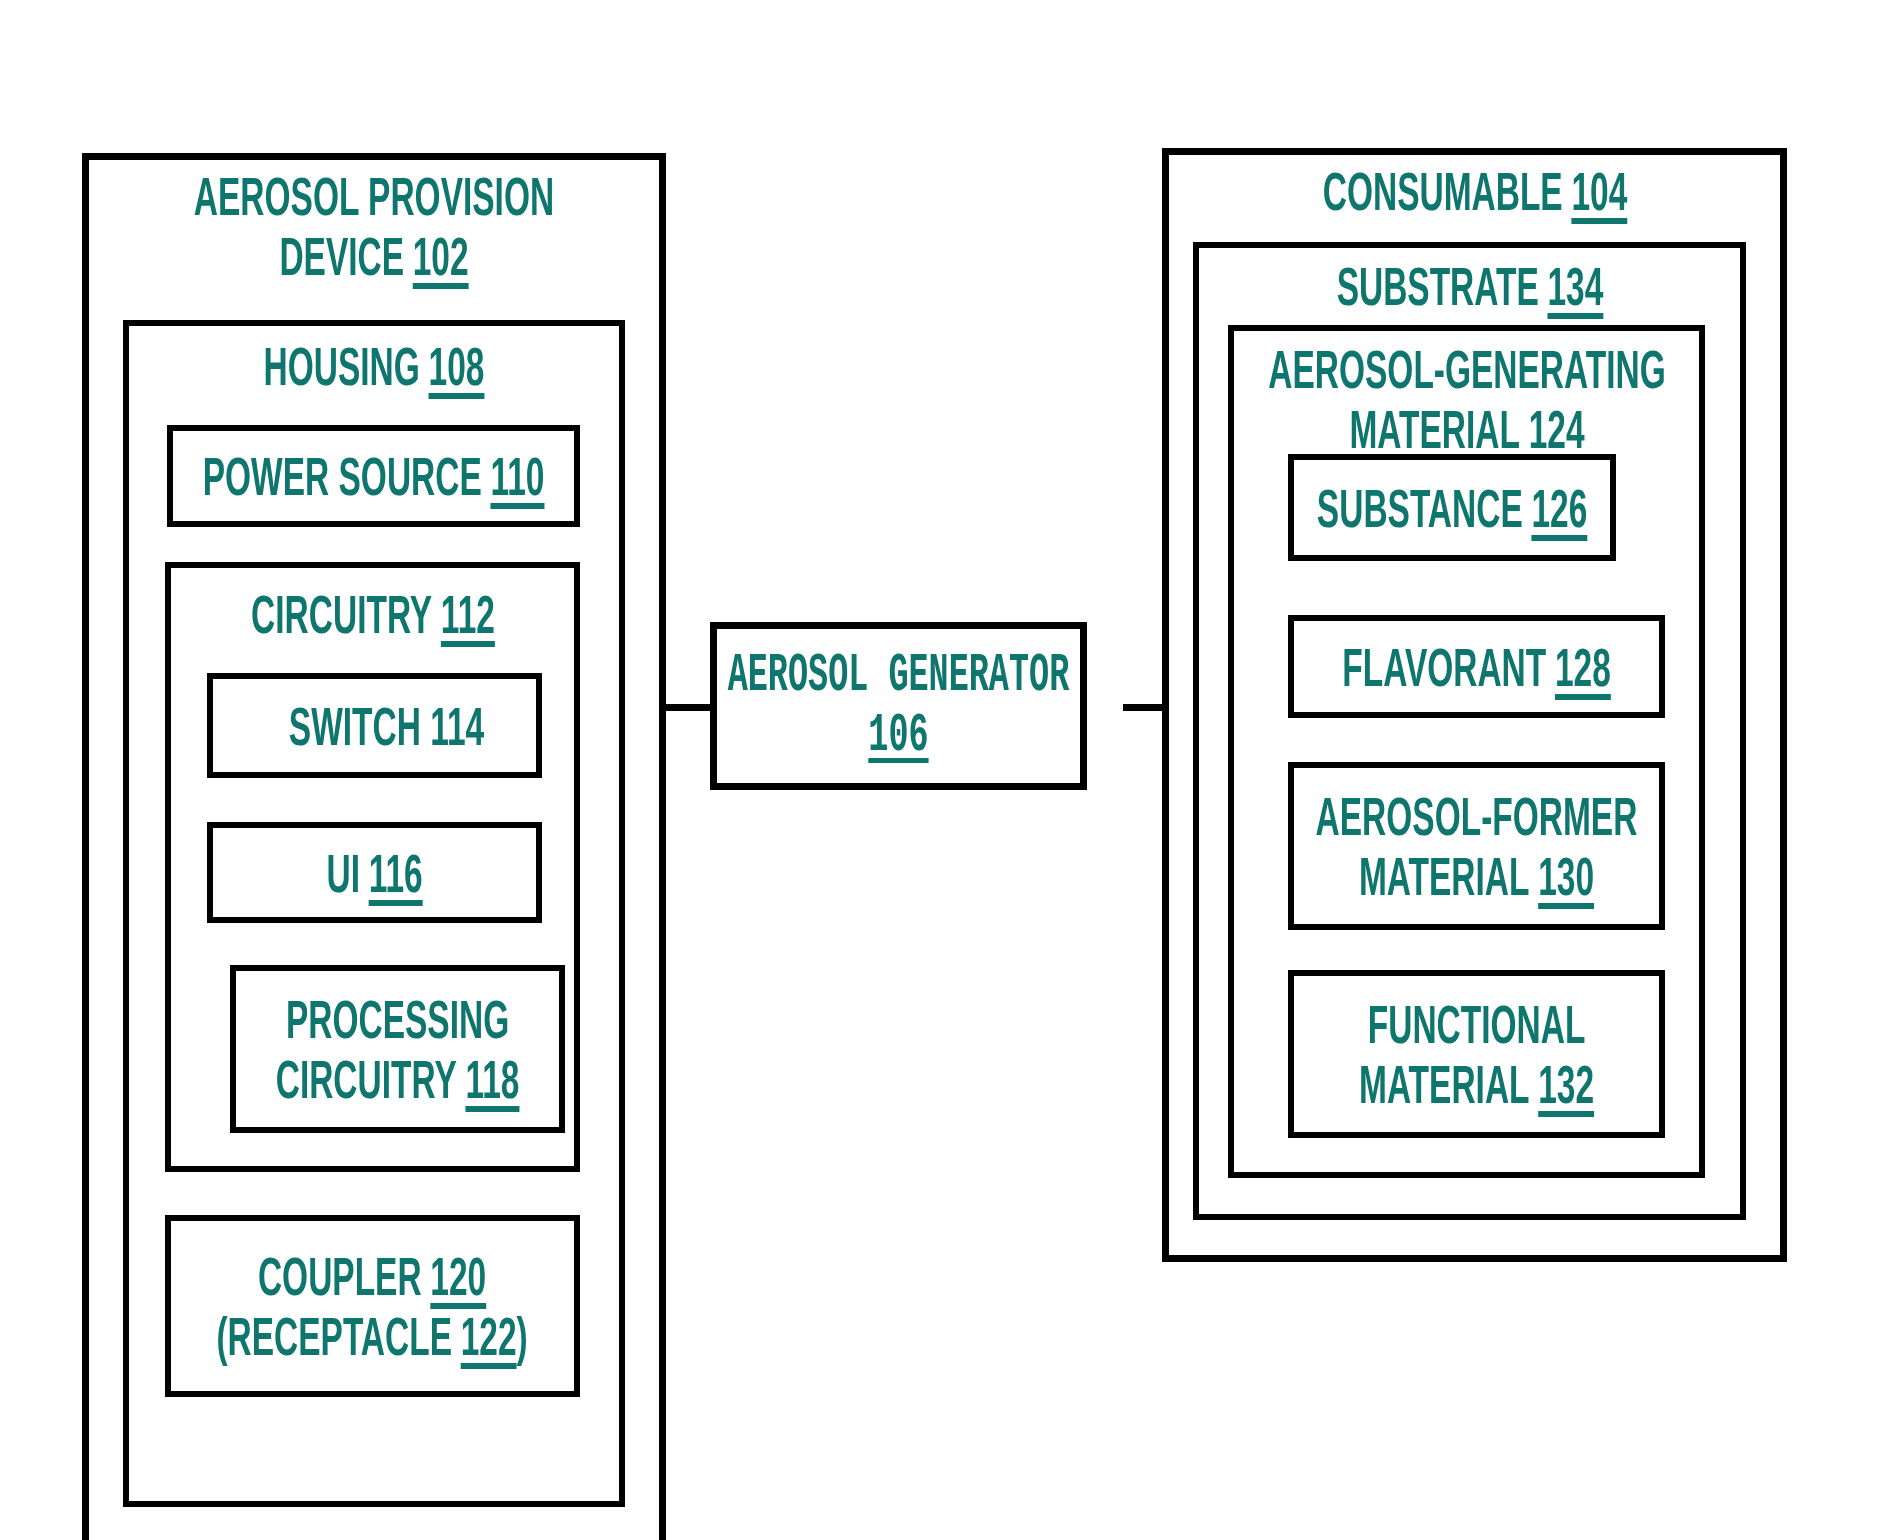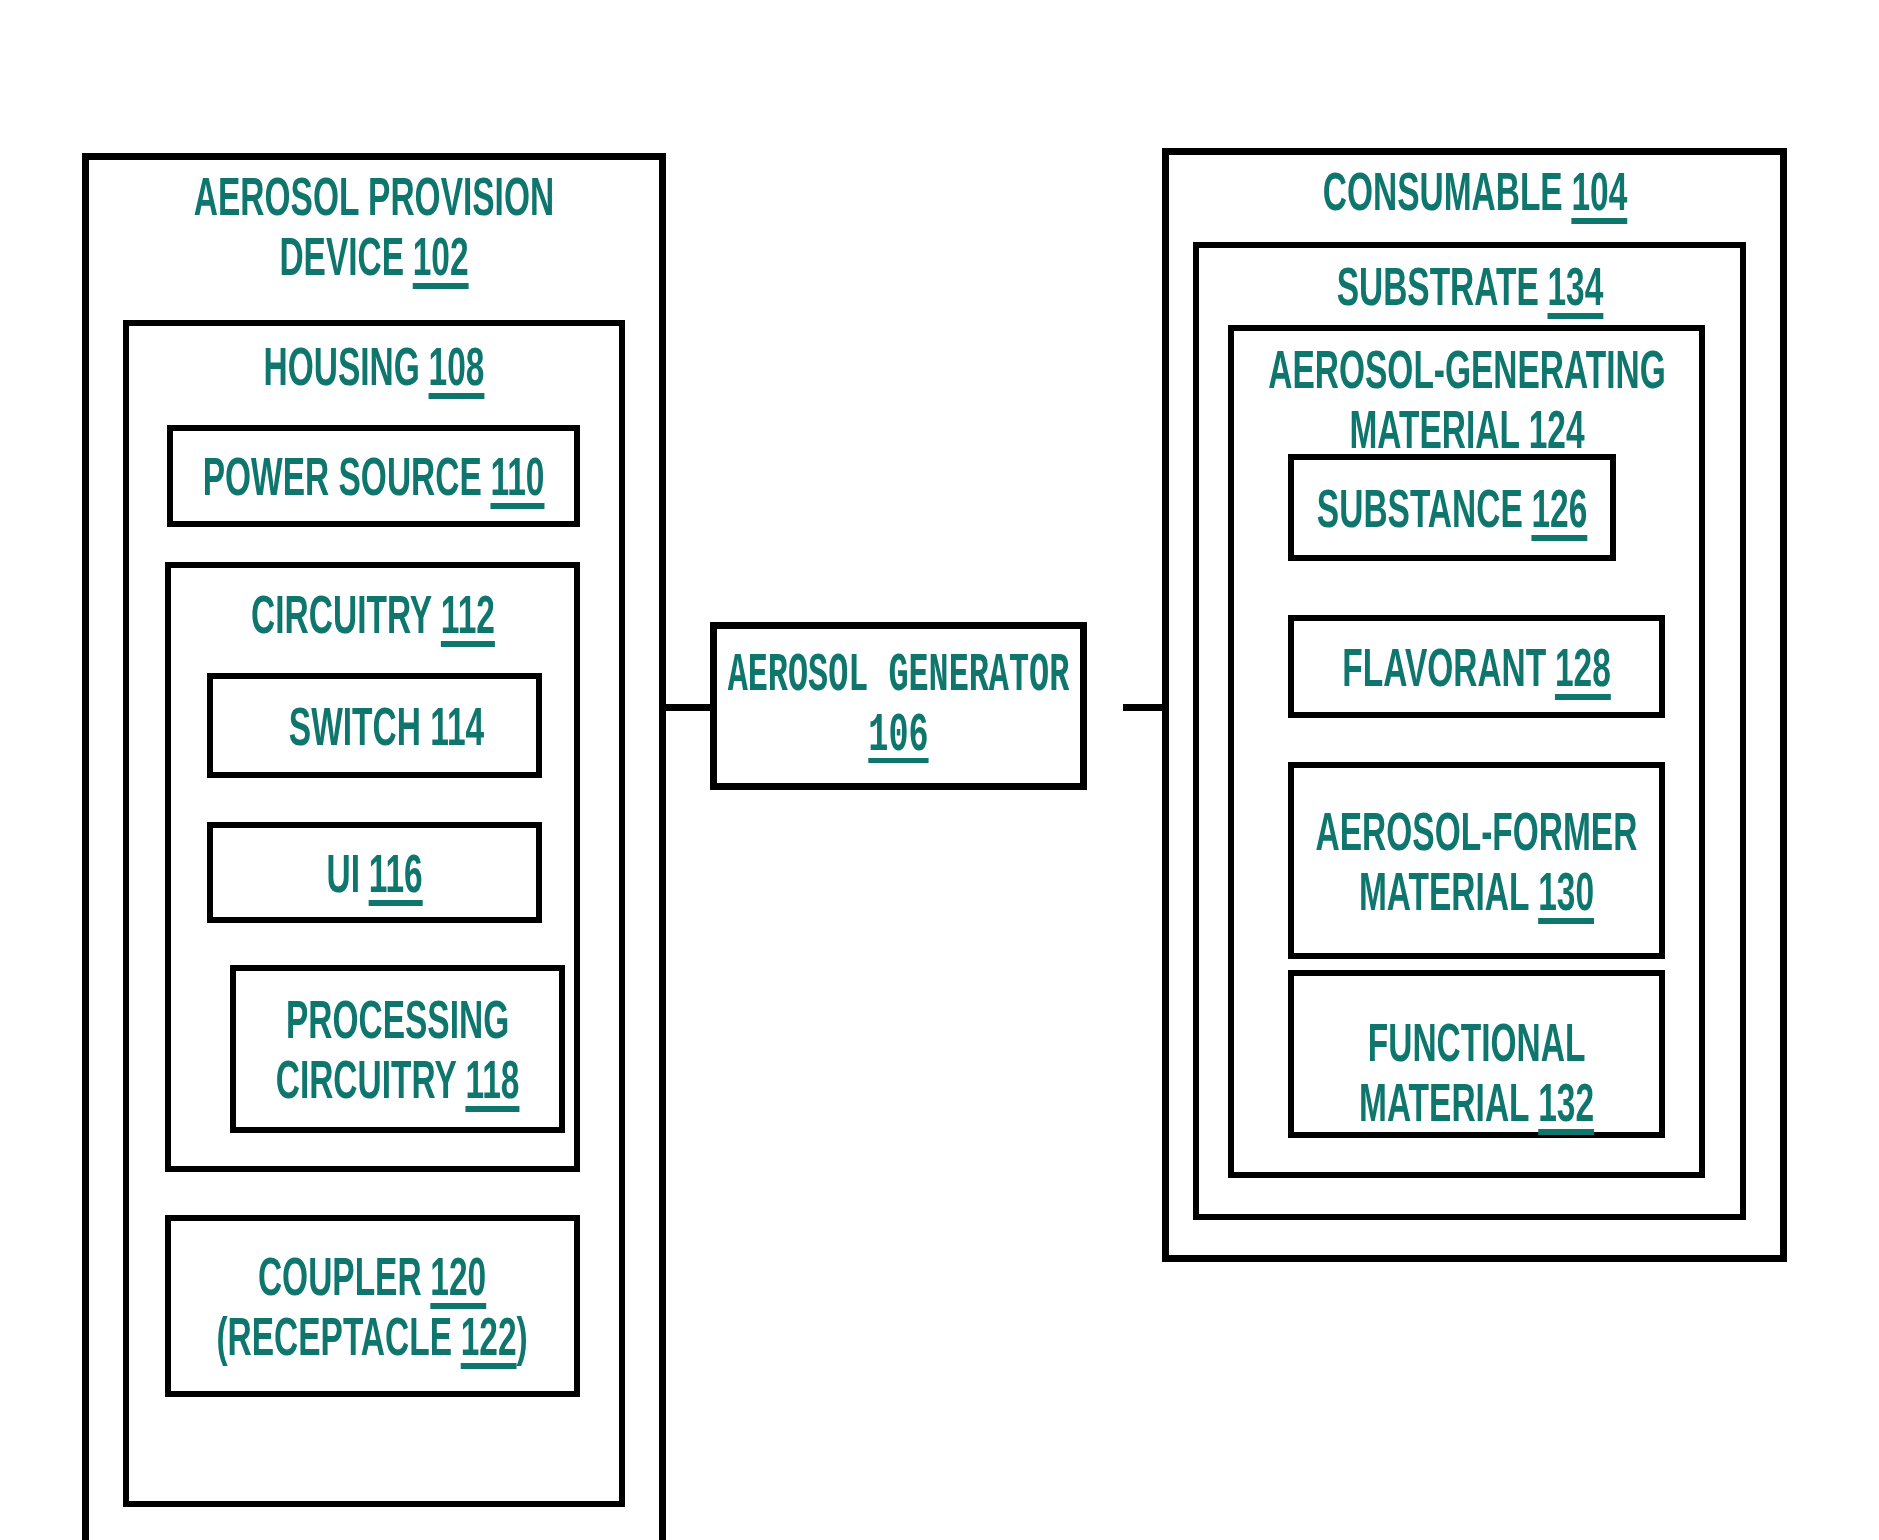--- a/index.html
+++ b/index.html
@@ -119,27 +119,27 @@
       <span class="line"><span>SUBSTANCE</span><span class="ref">126</span></span>
     </div>
   </div>
 
   <div class="box b6 leaf" style="left:1288px; top:615px; width:377px; height:103px;">
     <div class="lbl">
       <span class="line"><span>FLAVORANT</span><span class="ref">128</span></span>
     </div>
   </div>
 
-  <div class="box b6 leaf" style="left:1288px; top:762px; width:377px; height:197px;">
+  <div class="box b6 leaf" style="left:1288px; top:762px; width:377px; height:168px;">
     <div class="lbl">
       <span class="line">AEROSOL-FORMER</span>
       <span class="line"><span>MATERIAL</span><span class="ref">130</span></span>
     </div>
   </div>
 
-  <div class="box b6 leaf" style="left:1288px; top:970px; width:377px; height:168px;align-items:flex-end;">
+  <div class="box b6 leaf" style="left:1288px; top:970px; width:377px; height:168px;">
     <div class="lbl">
       <span class="line">FUNCTIONAL</span>
       <span class="line"><span>MATERIAL</span><span class="ref">132</span></span>
     </div>
   </div>
 
 </div>
 
 </body></html>

